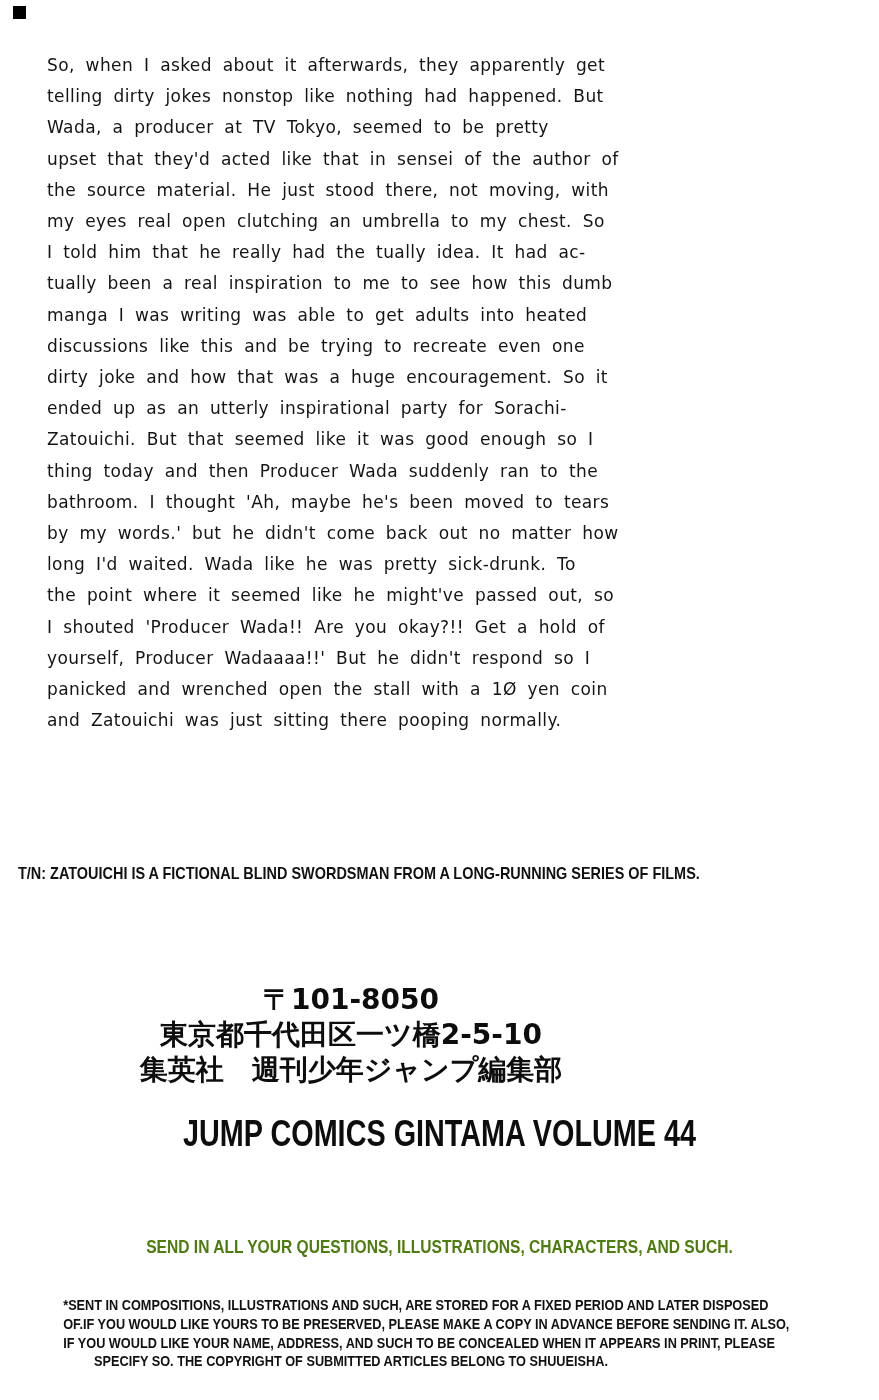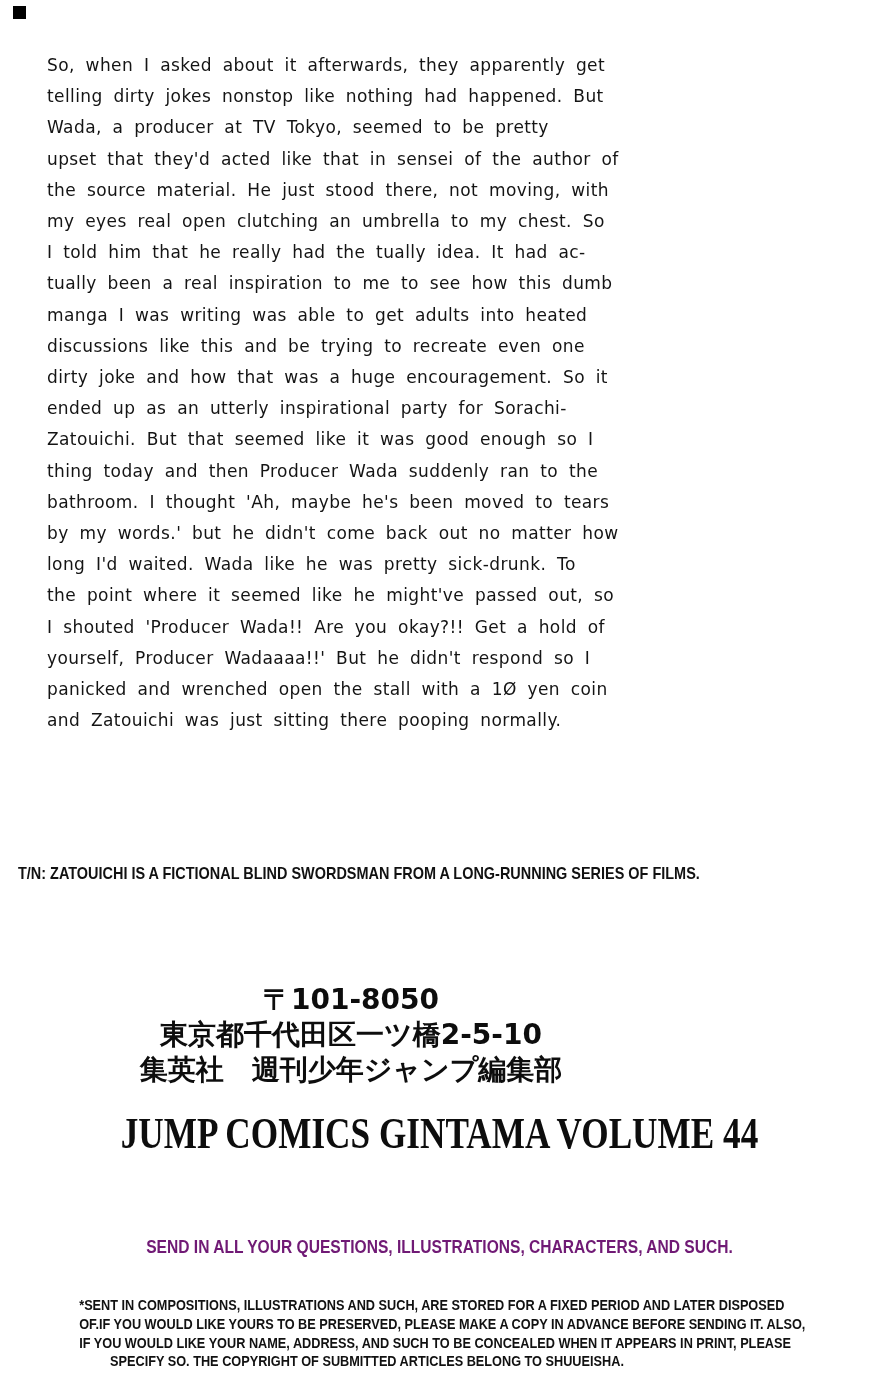--- a/index.html
+++ b/index.html
@@ -36,42 +36,41 @@
   .centered { position: absolute; left: 0; width: 702px; text-align: center; }
   
   .address {
     top: 982px;
     font-weight: bold; font-size: 28px; line-height: 35px;
     color: #0d0d0d;
   }
   
   .title {
     top: 1112px;
-    font-family: Liberation Serif, serif;
-    font-weight: bold; font-size: 44px; line-height: 43px;
+    font-family: Liberation Sans, sans-serif;
+    font-weight: bold; font-size: 36px; line-height: 43px;
     white-space: nowrap;
     color: #0d0d0d;
   }
   .title .squeeze { display: inline-block; transform: scaleX(0.8); transform-origin: center; width: 879px; }
   
   .cta {
     top: 1236px;
     font-family: "Liberation Sans", sans-serif;
     font-weight: bold; font-size: 19px;
     white-space: nowrap;
-    color: #701a75;
+    color: #4d7c0f;
   }
   .cta .squeeze { display: inline-block; transform: scaleX(0.82); transform-origin: center; width: 879px; }
   
   .notice {
     top: 1296px;
     font-family: "Liberation Sans", sans-serif;
     font-weight: bold; font-size: 15.5px; line-height: 18.8px;
     color: #111;
-    padding-left: 16px;
   }
   .notice .line { white-space: nowrap; transform: scaleX(0.82); transform-origin: center; }
 </style>
 </head>
 <body>
 
 <div class="corner-mark"></div>
 
 <div class="comment">
   <div>So, when I asked about it afterwards, they apparently get</div>

